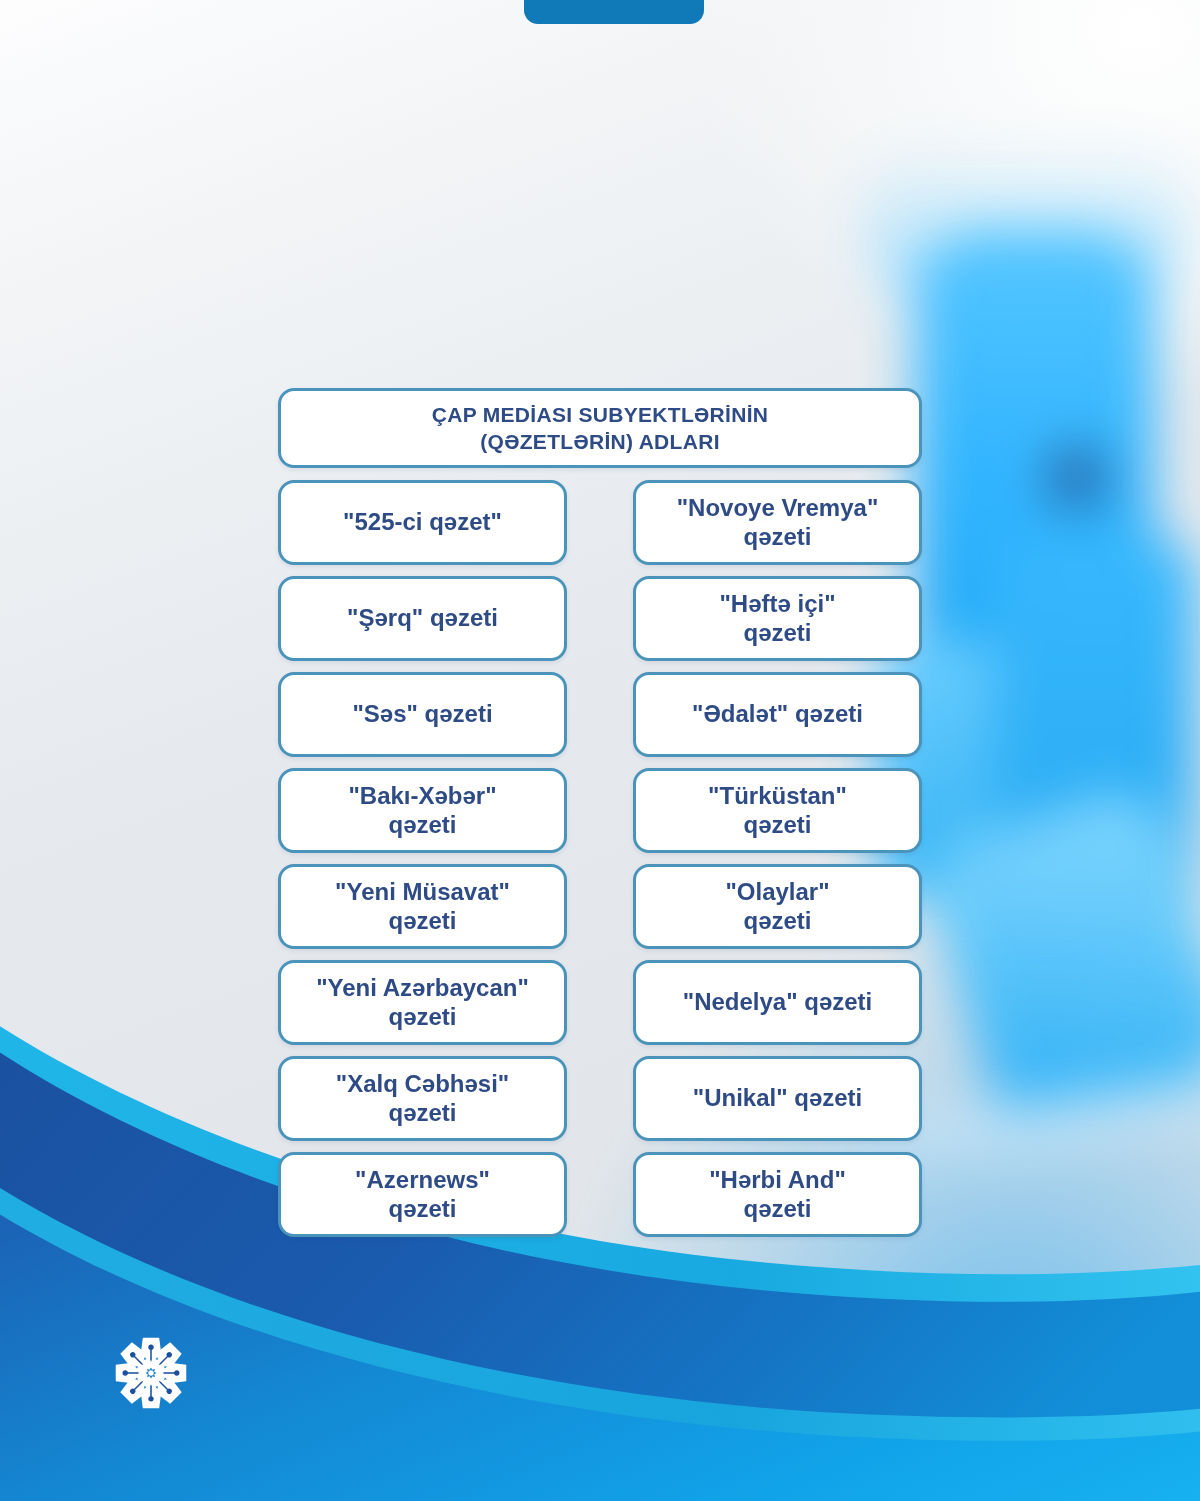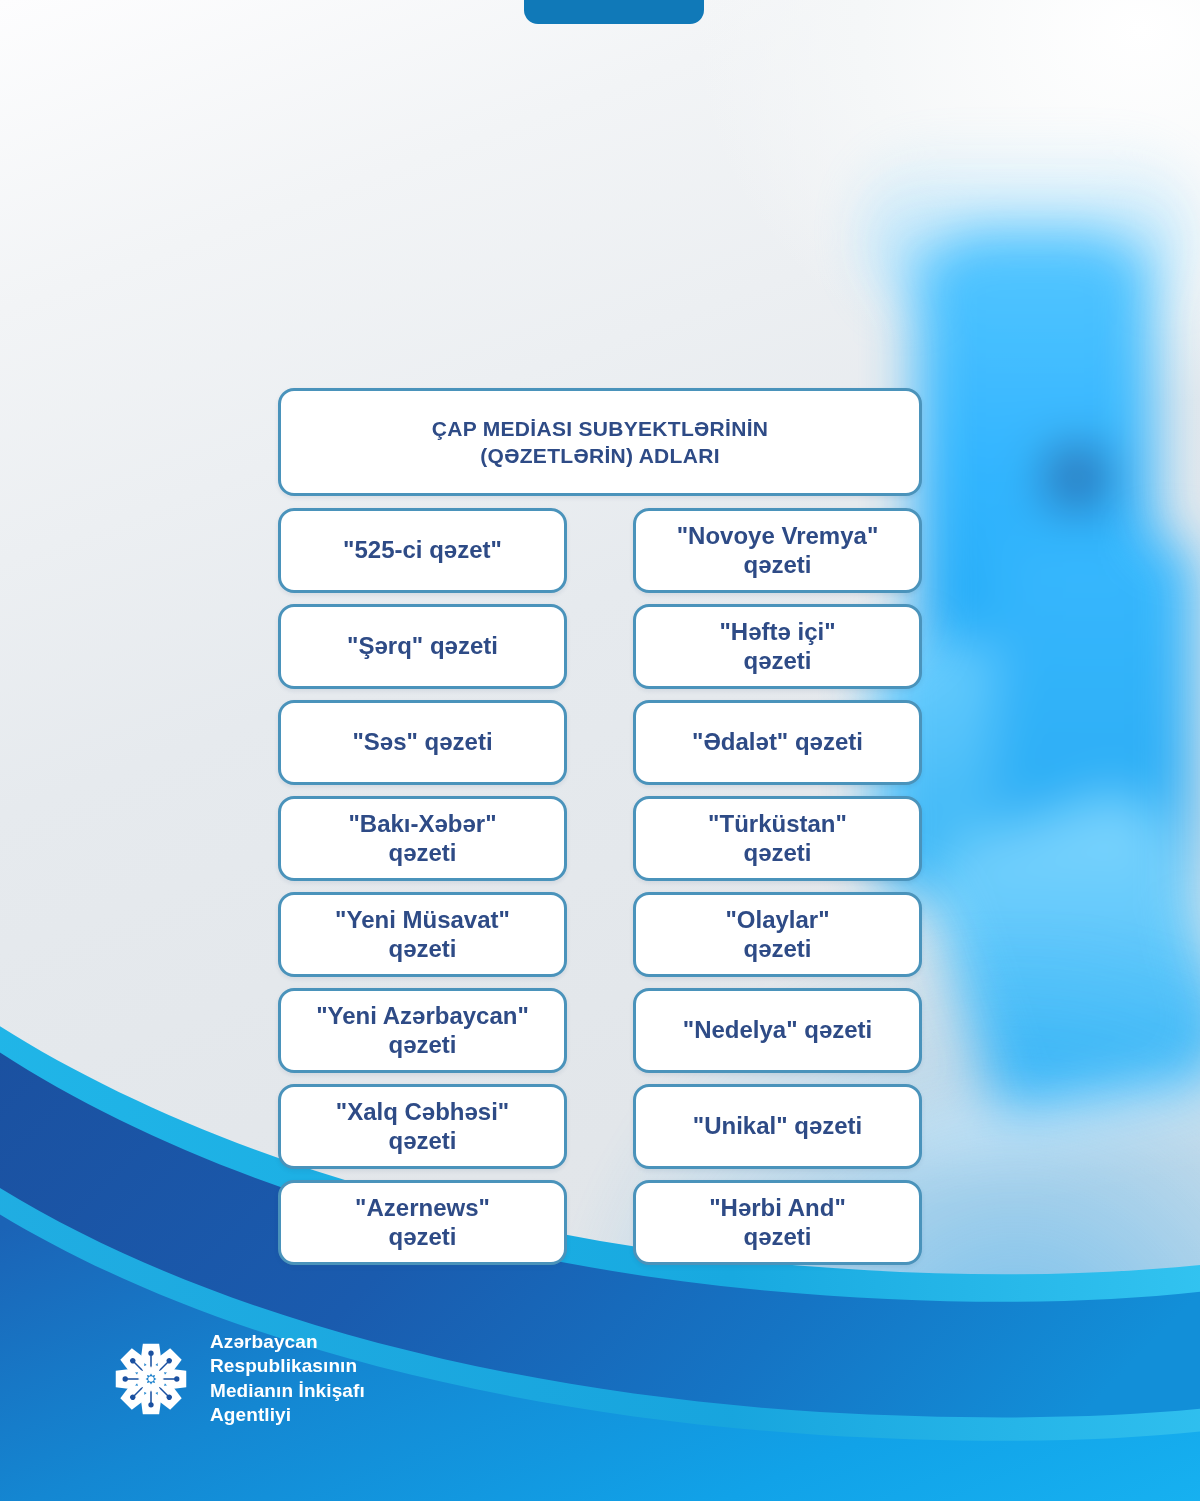--- a/index.html
+++ b/index.html
@@ -172,21 +172,21 @@
     font-weight: bold;
     display: flex;
     align-items: center;
     justify-content: center;
     text-align: center;
     box-sizing: border-box;
     box-shadow: 0 2px 4px rgba(40,70,110,0.10);
   }
   .card-header {
     width: 100%;
-    height: 108px;
+    height: 80px;
     font-size: 21px;
     line-height: 1.30;
     letter-spacing: 0.3px;
     padding: 0 8px;
     margin-bottom: 12px;
   }
   .row {
     display: flex;
     justify-content: space-between;
     margin-bottom: 11px;
@@ -403,19 +403,15 @@
           <g transform="rotate(292.5)">
               <path d="M -4.4 -17 L 4.4 -17 L 5.6 -8.5 L 0 -4 L -5.6 -8.5 Z"></path>
             </g>
           <g transform="rotate(337.5)">
               <path d="M -4.4 -17 L 4.4 -17 L 5.6 -8.5 L 0 -4 L -5.6 -8.5 Z"></path>
             </g>
           <circle cx="0" cy="0" r="3.2"></circle>
         </g>
       </g>
     </svg>
-    <div class="logo-text" style="white-space: pre-line;">Azərbaycan
-Respublikasının
-Medianın İnkişafı
-Agentliyi</div>
   </div>
 
 </div>
 
 </body></html>

